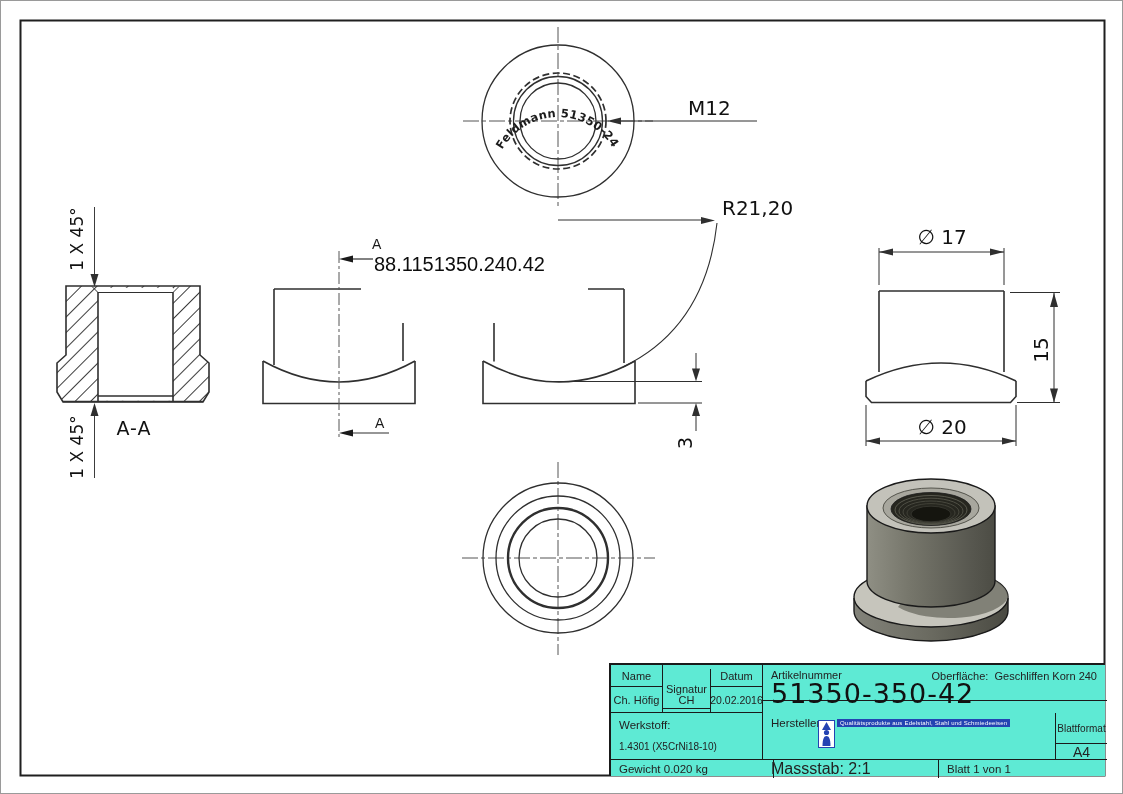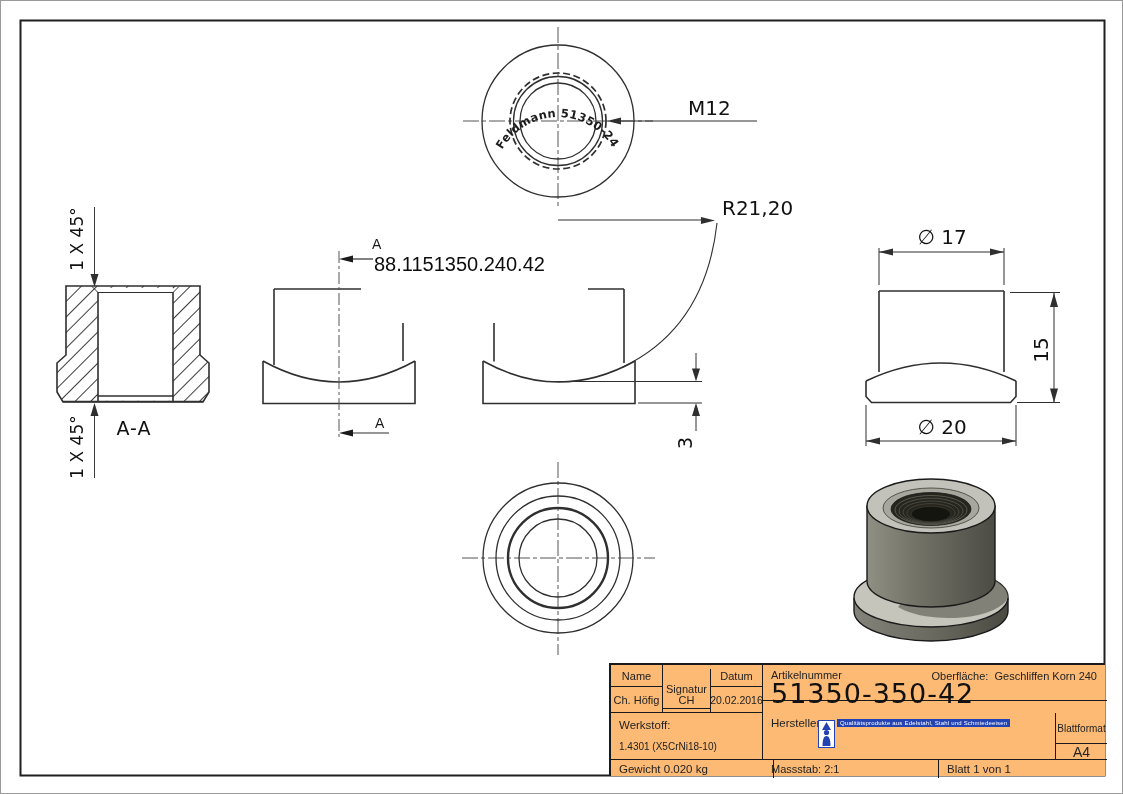--- a/index.html
+++ b/index.html
@@ -2,21 +2,21 @@
 <html><head>
 <meta charset="utf-8">
 <style>
   html,body{margin:0;padding:0;background:#e8e8e8;}
   .page{position:relative;width:1123px;height:794px;background:#ffffff;
         border:1px solid #9a9a9a;box-sizing:border-box;overflow:hidden;
         font-family:"Liberation Sans",sans-serif;}
   svg.draw{position:absolute;left:0;top:0;}
   
   .tb{position:absolute;left:608px;top:662px;width:496px;height:113px;
-      background:#fdba74;border-left:2px solid #1a1a1a;border-top:2px solid #1a1a1a;
+      background:#5eead4;border-left:2px solid #1a1a1a;border-top:2px solid #1a1a1a;
       box-sizing:border-box;color:#1a1a1a;}
   .cell{position:absolute;box-sizing:border-box;font-size:11px;color:#222;}
   .br{border-right:1px solid #1a1a1a;} .bb{border-bottom:1px solid #1a1a1a;}
   .ctr{display:flex;align-items:center;justify-content:center;text-align:center;}
   .lv{display:flex;align-items:center;padding-left:8px;}
   .artikel-label{position:absolute;left:8px;top:4px;font-size:11px;}
   .artikel-value{position:absolute;left:8px;top:13px;font-size:27px;letter-spacing:1px;
                  font-family:"DejaVu Sans",sans-serif;color:#111;}
   .oberflaeche{position:absolute;right:10px;top:5px;font-size:11px;white-space:pre;}
   .wl1{position:absolute;left:8px;top:6px;font-size:11.5px;}
@@ -213,17 +213,17 @@
       <div class="logo-main">
         <div class="logo-banner">Qualitätsprodukte aus Edelstahl, Stahl und Schmiedeeisen</div>
       </div>
     </div>
   </div>
 
   <div class="cell ctr bb" style="left:445px;top:48px;width:51px;height:31px;font-size:10px;">Blattformat</div>
   <div class="cell ctr bb" style="left:445px;top:79px;width:51px;height:16px;font-size:14px;">A4</div>
 
   <div class="cell lv br" style="left:0;top:95px;width:163px;height:18px;font-size:11.5px;">Gewicht 0.020 kg</div>
-  <div class="cell lv br" style="left:152px;top:95px;width:176px;height:18px;font-size:11px;">Massstab: 2:1</div>
+  <div class="cell lv br" style="left:152px;top:95px;width:176px;height:18px;font-size:16px;">Massstab: 2:1</div>
   <div class="cell lv" style="left:328px;top:95px;width:168px;height:18px;font-size:11.5px;">Blatt 1 von 1</div>
 </div>
 
 </div>
 
 </body></html>

